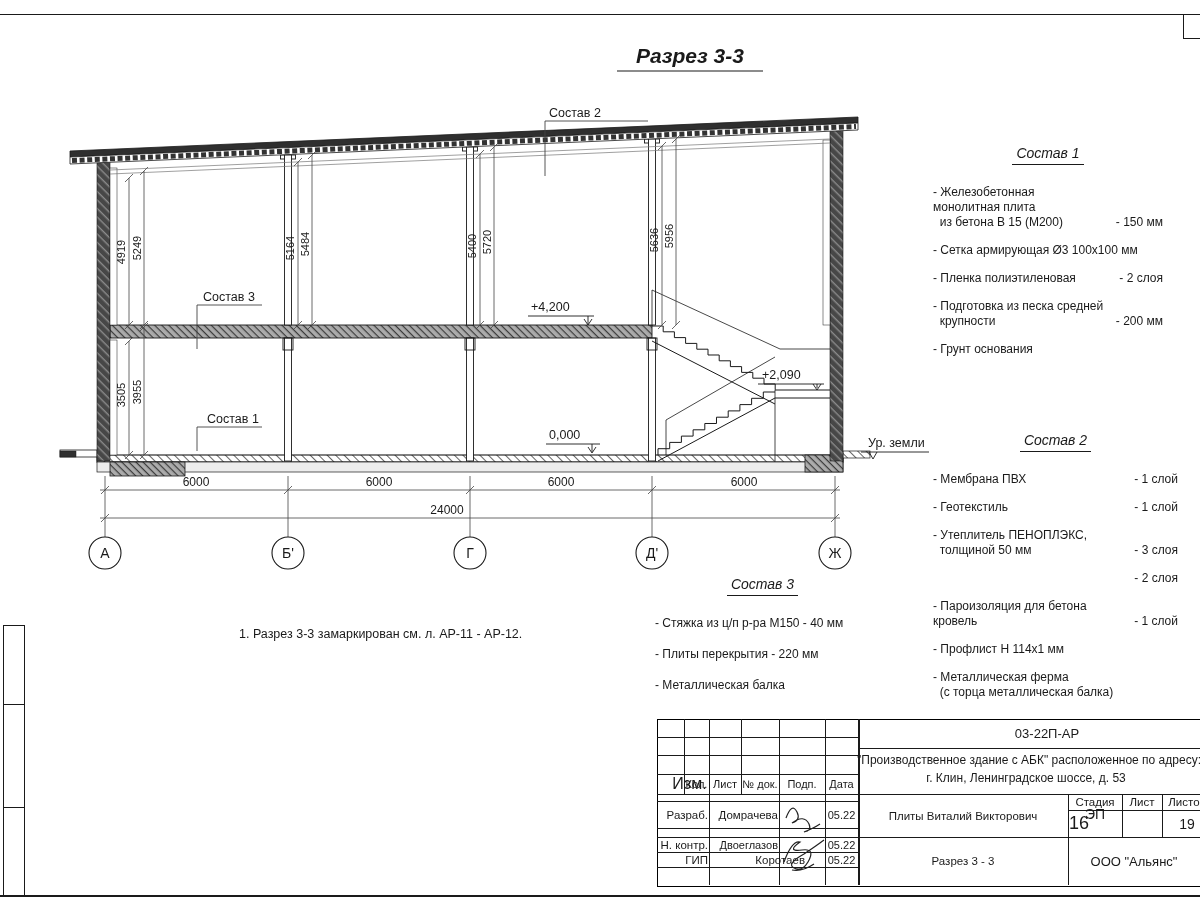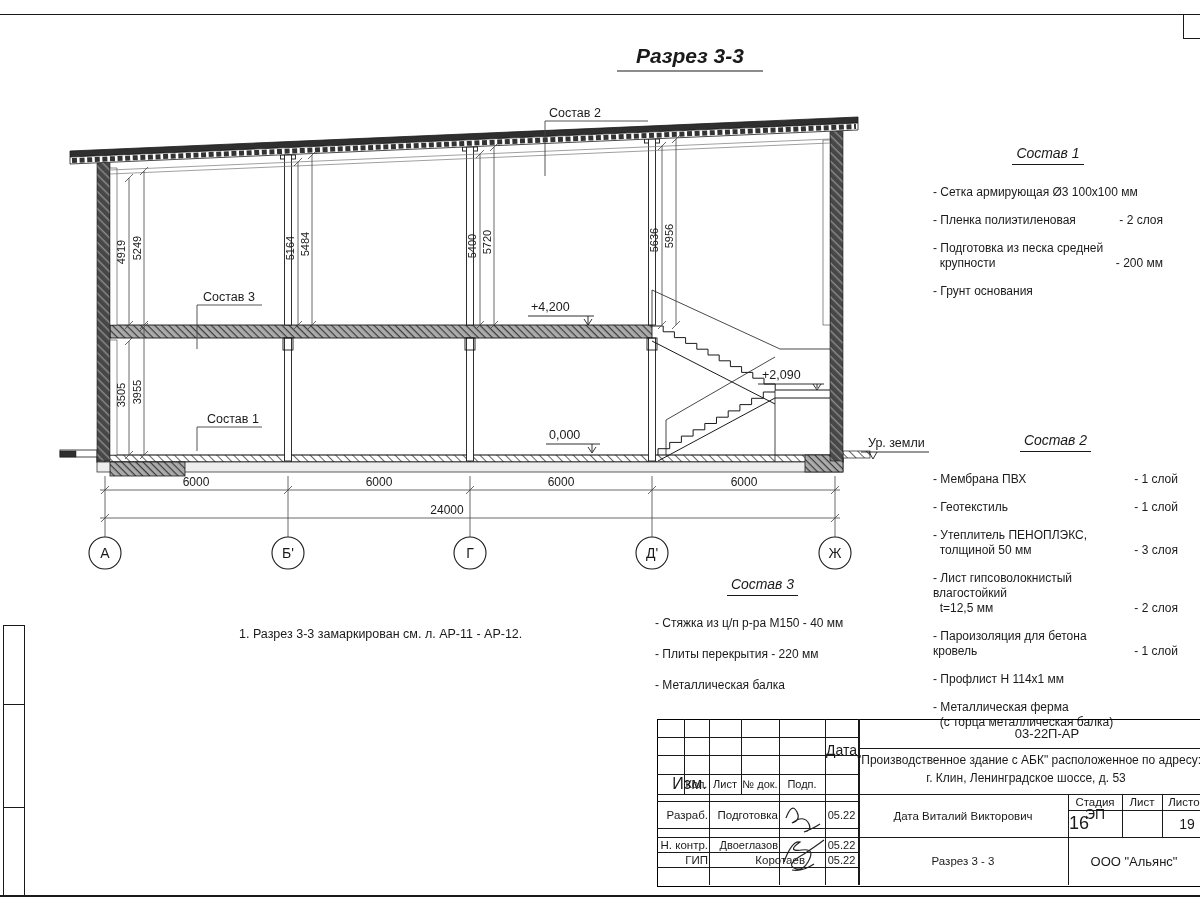--- a/index.html
+++ b/index.html
@@ -226,20 +226,25 @@
     <text x="288" y="558" text-anchor="middle" font-size="14" stroke="none" fill="#1a1a1a">Б'</text>
     <text x="470" y="558" text-anchor="middle" font-size="14" stroke="none" fill="#1a1a1a">Г</text>
     <text x="652" y="558" text-anchor="middle" font-size="14" stroke="none" fill="#1a1a1a">Д'</text>
     <text x="835" y="558" text-anchor="middle" font-size="14" stroke="none" fill="#1a1a1a">Ж</text>
   </g>
 </svg>
 
 <div class="slist" style="left:933px;top:145px;width:230px;">
   <div class="shead"><span>Состав 1</span></div>
   <div class="s-item">
+      <div class="s-text">- Железобетонная  монолитная плита
+  из бетона В 15 (М200)</div>
+      <div class="s-val">- 150 мм</div>
+    </div>
+  <div class="s-item">
       <div class="s-text">- Сетка армирующая Ø3 100х100 мм</div>
       <div class="s-val"></div>
     </div>
   <div class="s-item">
       <div class="s-text">- Пленка полиэтиленовая</div>
       <div class="s-val">-  2 слоя</div>
     </div>
   <div class="s-item">
       <div class="s-text">- Подготовка из песка средней
   крупности</div>
@@ -260,22 +265,20 @@
   <div class="s-item">
       <div class="s-text">- Геотекстиль</div>
       <div class="s-val">- 1 слой</div>
     </div>
   <div class="s-item">
       <div class="s-text">- Утеплитель ПЕНОПЛЭКС,
   толщиной 50 мм</div>
       <div class="s-val">- 3 слоя</div>
     </div>
   <div class="s-item">
-      <div class="s-text">- Лист гипсоволокнистый влагостойкий
-  t=12,5 мм</div>
       <div class="s-val">- 2 слоя</div>
     </div>
   <div class="s-item">
       <div class="s-text">- Пароизоляция для бетона кровель</div>
       <div class="s-val">- 1 слой</div>
     </div>
   <div class="s-item">
       <div class="s-text">- Профлист Н 114х1 мм</div>
       <div class="s-val"></div>
     </div>
@@ -343,29 +346,29 @@
   </div>
 <div class="tb-cell tb-center" style="left:709px;top:774px;width:32px;height:20px;font-size:11px;">
     <span>Лист</span>
   </div>
 <div class="tb-cell tb-center" style="left:741px;top:774px;width:38px;height:20px;font-size:11px;">
     <span>№ док.</span>
   </div>
 <div class="tb-cell tb-center" style="left:779px;top:774px;width:46px;height:20px;font-size:11px;">
     <span>Подп.</span>
   </div>
-<div class="tb-cell tb-center" style="left:825px;top:740px;width:33px;height:20px;font-size:14px;">
+<div class="tb-cell tb-center" style="left:825px;top:774px;width:33px;height:20px;font-size:11px;">
     <span>Дата</span>
   </div>
 
 <div class="tb-cell" style="left:660px;top:801px;width:48px;height:27px;font-size:11.5px;">
     <span>Разраб.</span>
   </div>
 <div class="tb-cell" style="left:712px;top:801px;width:66px;height:27px;font-size:11.5px;">
-    <span>Подготовка</span>
+    <span>Домрачева</span>
   </div>
 <div class="tb-cell tb-center" style="left:825px;top:801px;width:33px;height:27px;font-size:11px;">
     <span>05.22</span>
   </div>
 <div class="tb-cell" style="left:660px;top:837px;width:48px;height:15px;font-size:11.5px;">
     <span>Н. контр.</span>
   </div>
 <div class="tb-cell" style="left:712px;top:837px;width:66px;height:15px;font-size:11px;">
     <span>Двоеглазов</span>
   </div>
@@ -376,21 +379,21 @@
     <span>ГИП</span>
   </div>
 <div class="tb-cell" style="left:739px;top:852px;width:66px;height:15px;font-size:11.5px;">
     <span>Коротаев</span>
   </div>
 <div class="tb-cell tb-center" style="left:825px;top:852px;width:33px;height:15px;font-size:11px;">
     <span>05.22</span>
   </div>
 
 <div class="tb-cell tb-center" style="left:858px;top:794px;width:210px;height:43px;font-size:11.5px;">
-    <span>Дата Виталий Викторович</span>
+    <span>Плиты Виталий Викторович</span>
   </div>
 <div class="tb-cell tb-center" style="left:1068px;top:794px;width:54px;height:16px;font-size:11.5px;">
     <span>Стадия</span>
   </div>
 <div class="tb-cell tb-center" style="left:1122px;top:794px;width:40px;height:16px;font-size:11.5px;">
     <span>Лист</span>
   </div>
 <div class="tb-cell tb-center" style="left:1162px;top:794px;width:50px;height:16px;font-size:11.5px;">
     <span>Листов</span>
   </div>

